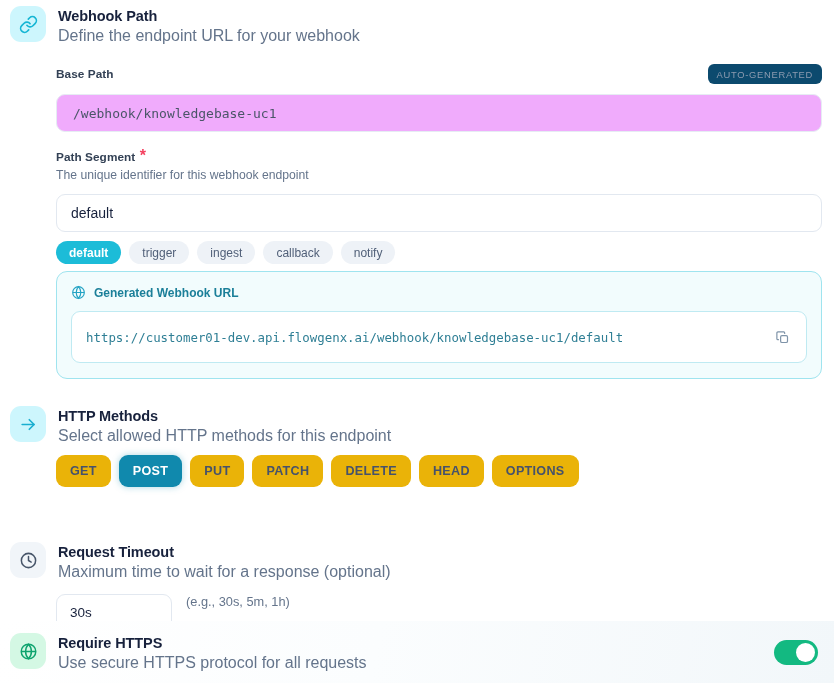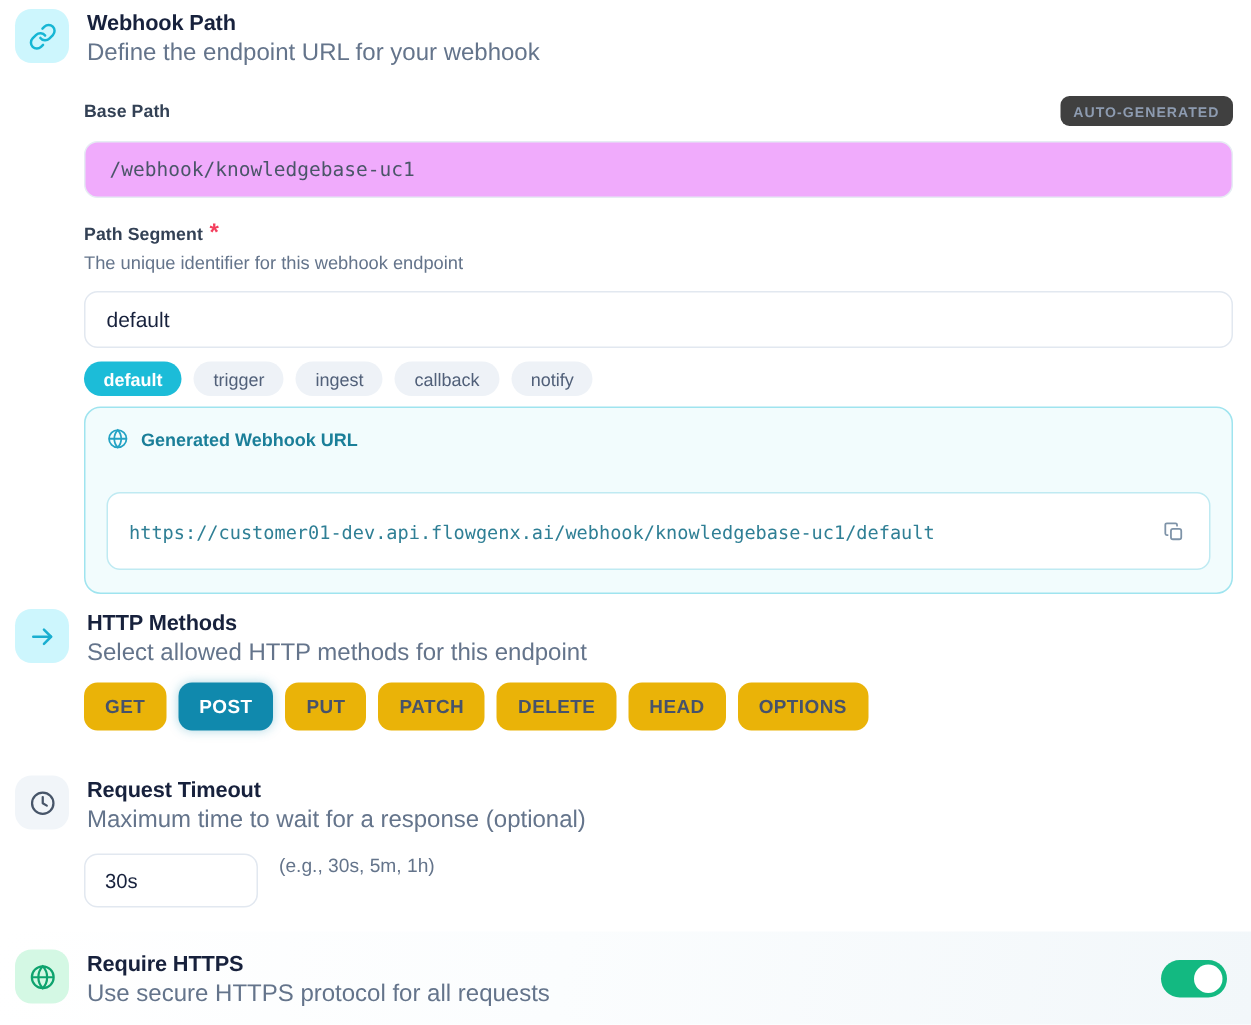--- a/index.html
+++ b/index.html
@@ -93,24 +93,24 @@
     border: 1px solid #e2e8f0;
     display: flex;
     align-items: center;
     padding: 0 14px;
     box-sizing: border-box;
     font-size: 14px;
     color: #17213c;
   }
 
   .badge-auto {
-    background: #404040;
+    background: #0c4a6e;
     color: #8d9bb0;
     font-size: 9.4px;
-    font-weight: bold;
+    font-weight: normal;
     letter-spacing: .7px;
     border-radius: 6px;
     padding: 5px 9px 4px 9px;
   }
 
   
   .chips { display: flex; gap: 8px; }
   .chip {
     height: 23px;
     border-radius: 12px;
@@ -135,21 +135,21 @@
     padding: 13px 14px 15px 14px;
     box-sizing: border-box;
   }
   .gen-title {
     display: flex;
     align-items: center;
     gap: 8px;
     font-size: 12px;
     font-weight: bold;
     color: #1b7f99;
-    margin-bottom: 28px;
+    margin-bottom: 11px;
   }
   .gen-url-box {
     background: #ffffff;
     border: 1px solid #bfeaf2;
     border-radius: 9px;
     height: 52px;
     display: flex;
     align-items: center;
     padding: 0 12px 0 14px;
     box-sizing: border-box;
@@ -343,21 +343,21 @@
       </div>
       <div class="method">
         <span>HEAD</span>
       </div>
       <div class="method">
         <span>OPTIONS</span>
       </div>
     </div>
   </div>
 
-  <div class="section" style="position:absolute; left:0; top:517px; width:796px;">
+  <div class="section" style="position:absolute; left:0; top:542px; width:796px;">
     <div class="sec-head">
       <div class="sec-icon gray">
         <svg width="19" height="19" viewBox="0 0 24 24" fill="none" stroke="#475569" stroke-width="1.9" stroke-linecap="round" stroke-linejoin="round">
           <circle cx="12" cy="12" r="9"></circle>
             <path d="M12 6.8V12l3.4 2"></path>
         </svg>
       </div>
       <div class="sec-titles">
         <div class="sec-title">Request Timeout</div>
         <div class="sec-sub">Maximum time to wait for a response (optional)</div>

